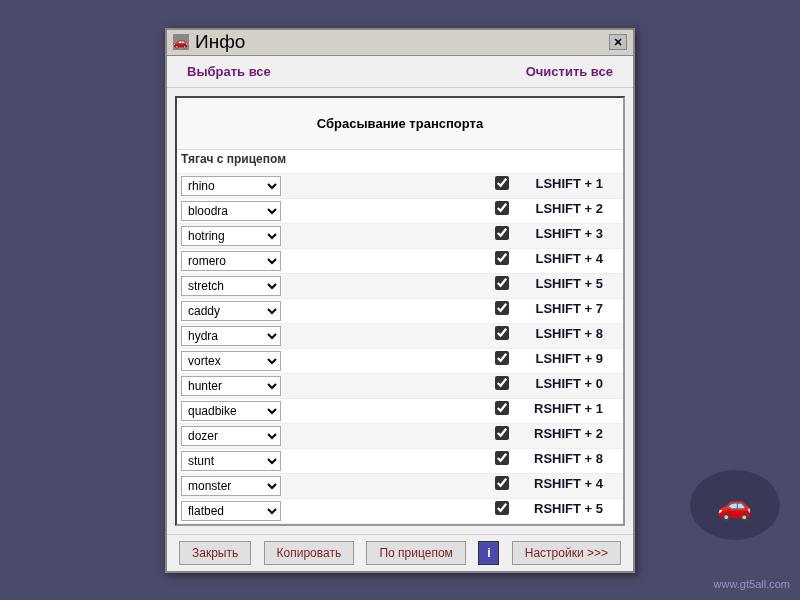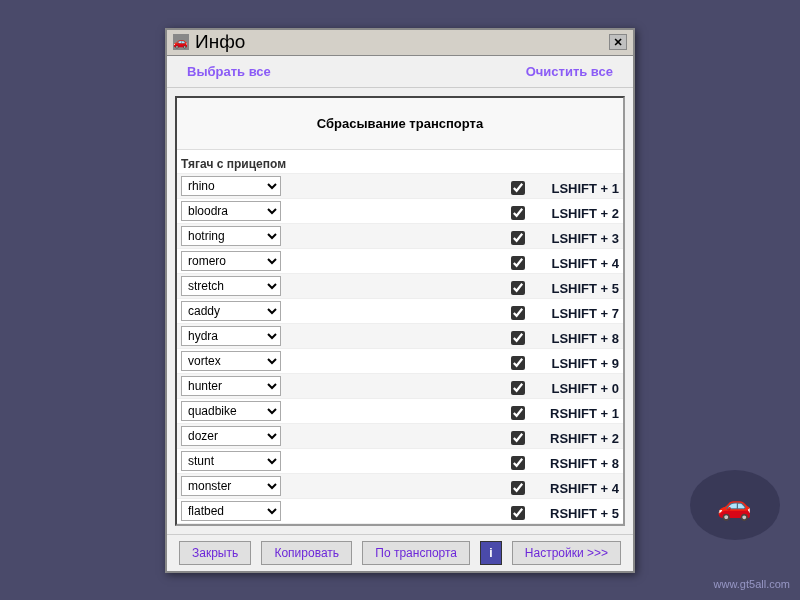--- a/index.html
+++ b/index.html
@@ -64,21 +64,21 @@
       padding: 8px 20px;
       background: #f0f0f0;
       border-bottom: 1px solid #ccc;
     }
     .toolbar-btn {
       background: none;
       border: none;
       font-weight: bold;
       font-size: 13px;
       cursor: pointer;
-      color: #8b5cf6;
+      color: #701a75;
     }
     .content-area {
       margin: 8px;
       border: 2px inset #999;
       background: #fff;
       height: 430px;
       overflow: hidden;
       position: relative;
     }
     .section-header {
@@ -88,23 +88,23 @@
       border-bottom: 1px solid #ddd;
       background: #f8f8f8;
       font-size: 13px;
     }
     .scrollable-list {
       height: 390px;
       overflow-y: scroll;
     }
     .list-row {
       display: flex;
-      align-items: flex-end;
+      align-items: flex-start;
       justify-content: space-between;
-      padding: 2px 4px 2px 4px;
+      padding: 2px 20px 2px 4px;
       border-bottom: 1px solid #eee;
       min-height: 24px;
     }
     .list-row:nth-child(odd) {
       background: #fff;
     }
     .list-row:nth-child(even) {
       background: #f5f5f5;
     }
     .vehicle-select {
@@ -139,21 +139,21 @@
       padding: 6px 12px;
       background: #f0f0f0;
       border-top: 1px solid #ccc;
     }
     .footer-btn {
       background: #e0e0e0;
       border: 1px solid #999;
       padding: 4px 12px;
       font-size: 12px;
       cursor: pointer;
-      color: #6d28d9;
+      color: #7f1d1d;
     }
     .info-btn {
       background: #4a4aaa;
       color: #fff;
       border: 1px solid #333;
       padding: 4px 8px;
       font-size: 12px;
       font-weight: bold;
       cursor: pointer;
     }
@@ -332,21 +332,21 @@
           <span class="hotkey-label">RSHIFT + 5</span>
         </div>
       </div>
 
     </div>
   </div>
 
   <div class="footer">
     <button class="footer-btn">Закрыть</button>
     <button class="footer-btn">Копировать</button>
-    <button class="footer-btn">По транспорта</button>
+    <button class="footer-btn">По прицепом</button>
     <button class="info-btn">i</button>
     <button class="footer-btn">Настройки &gt;&gt;&gt;</button>
   </div>
 </div>
 
 <div style="position:fixed; bottom:60px; right:20px; width:90px; height:70px; background:rgba(50,50,80,0.7); border-radius:50%; display:flex; align-items:center; justify-content:center; overflow:hidden;">
   <span style="font-size:28px; color:#888;">🚗</span>
 </div>
 <div class="bg-text">www.gt5all.com</div>
 

